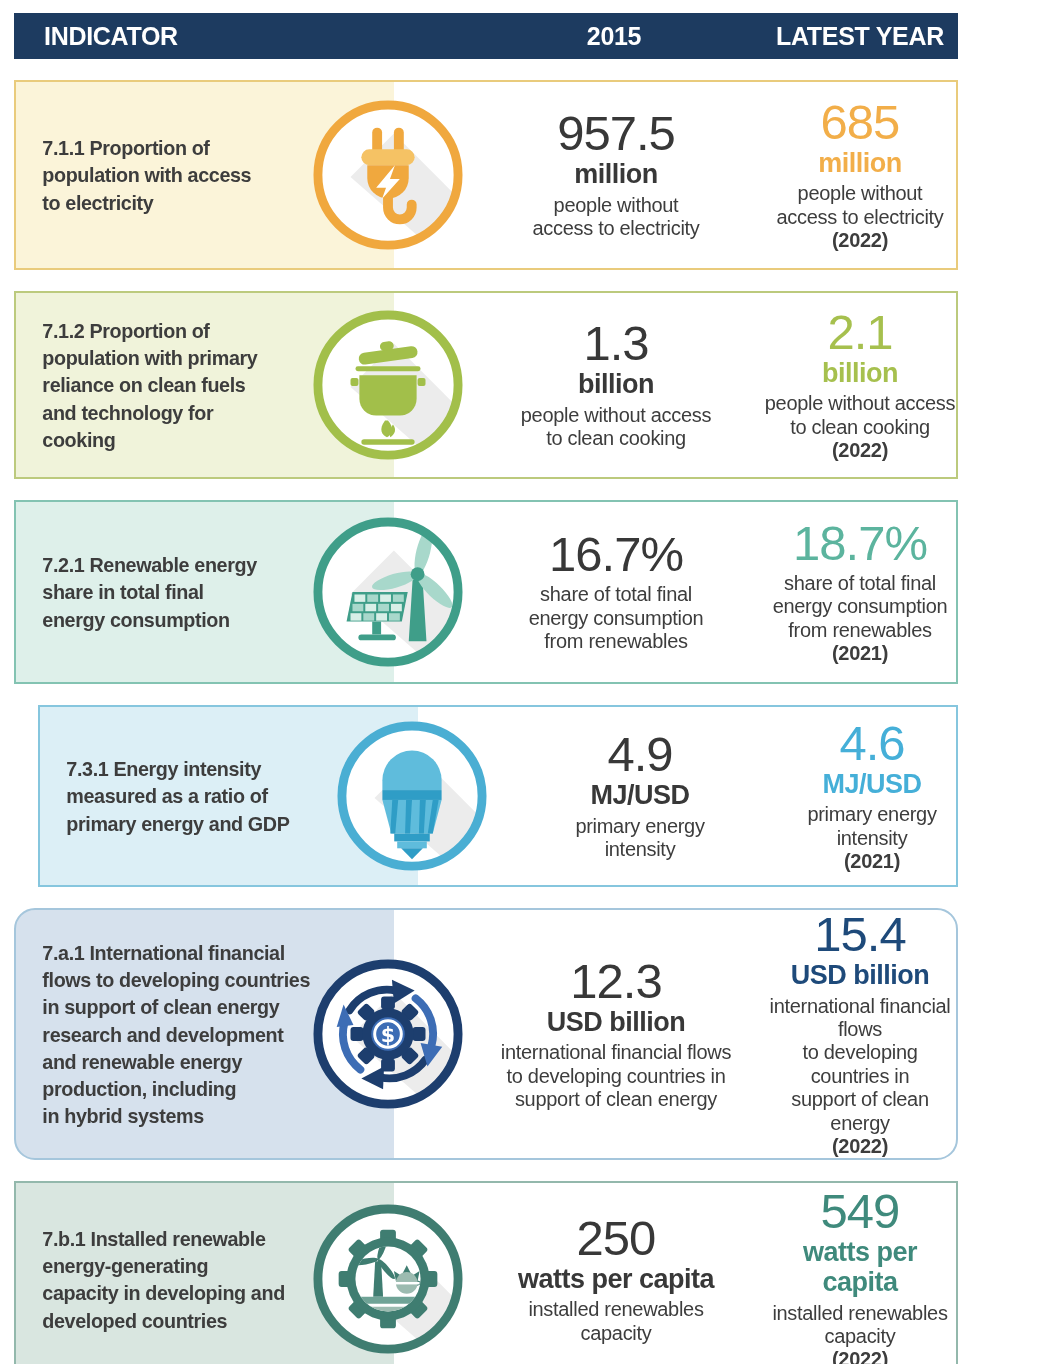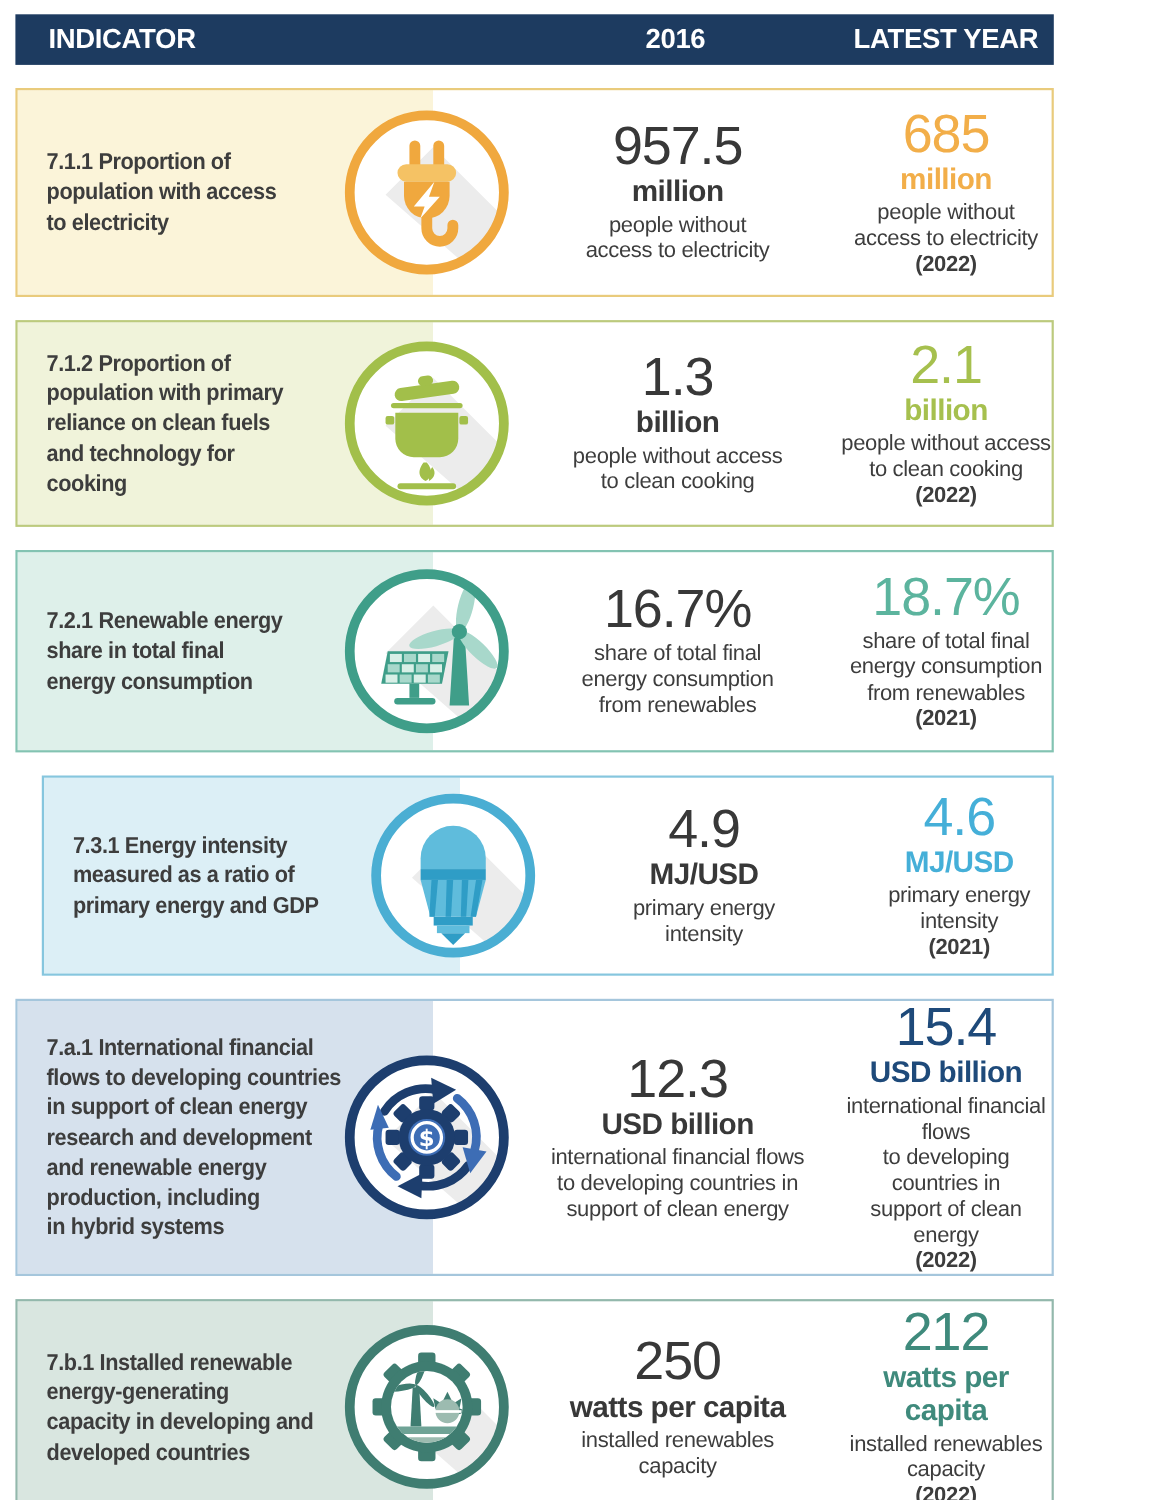--- a/index.html
+++ b/index.html
@@ -9,21 +9,21 @@
   .h-ind{grid-column:1;color:#fff;font-size:25px;font-weight:700;padding-left:30px;letter-spacing:-0.3px;}
   .h-2015{grid-column:3;color:#fff;font-size:25px;font-weight:700;text-align:center;letter-spacing:-0.3px;}
   .h-latest{grid-column:4;color:#fff;font-size:25px;font-weight:700;text-align:center;letter-spacing:-0.3px;}
   .row{display:grid;grid-template-columns:292px 160px 296px 1fr;border:2px solid var(--border);
     background:linear-gradient(90deg,var(--tint) 0 378px,#ffffff 378px);margin-bottom:21px;box-sizing:border-box;}
   .row:last-child{margin-bottom:16px;}
   .rows .row:nth-child(1){min-height:190px;}
   .rows .row:nth-child(2){min-height:188px;}
   .rows .row:nth-child(3){min-height:184px;}
   .rows .row:nth-child(4){min-height:182px;margin-left:24px;}
-  .rows .row:nth-child(5){min-height:222px;}
+  .rows .row:nth-child(5){min-height:222px;border-radius:21px;}
   .rows .row:nth-child(6){min-height:196px;}
   .cell{display:flex;align-items:center;justify-content:center;}
   .ind{justify-content:flex-start;}
   .ind-text{margin:0;padding-left:28px;font-size:21px;font-weight:700;color:#3d3d3d;line-height:1.3;
     white-space:pre;letter-spacing:-0.4px;transform:scaleX(0.94);transform-origin:left center;}
   .icon-cell{position:relative;}
   .icon-wrap{display:block;width:150px;height:150px;}
   .val{flex-direction:column;text-align:center;}
   .value{font-size:49px;font-weight:400;color:#383838;line-height:1;letter-spacing:-1px;}
   .unit{font-size:27px;font-weight:700;color:#383838;line-height:1.1;margin-top:2px;letter-spacing:-0.5px;}
@@ -32,21 +32,21 @@
   .year{margin-top:0;font-weight:bold;}
   .year:empty{display:none;}
   .latest .value,.latest .unit{color:var(--accent);}
 </style>
 </head>
 <body>
 
 <div class="container">
   <div class="header">
     <div class="h-ind">INDICATOR</div>
-    <div class="h-2015">2016</div>
+    <div class="h-2015">2015</div>
     <div class="h-latest">LATEST YEAR</div>
   </div>
   <div class="rows" id="rows">
   <div class="row" style="--tint: #fbf4d9; --border: #e9cb7c; --accent: #f2ae49;">
     <div class="cell ind">
       <p class="ind-text">7.1.1 Proportion of
 population with access
 to electricity</p>
     </div>
     <div class="cell icon-cell">
@@ -363,21 +363,21 @@
   <circle cx="76" cy="76" r="71" fill="none" stroke="#3f7d71" stroke-width="9"></circle>
             </svg></span>
     </div>
     <div class="cell val v2015">
       <div class="value">250</div>
       <div class="unit">watts per capita</div>
       <div class="desc">installed renewables
 capacity</div>
     </div>
     <div class="cell val latest">
-      <div class="value">212</div>
+      <div class="value">549</div>
       <div class="unit">watts per capita</div>
       <div class="desc">installed renewables
 capacity</div>
       <div class="desc year">(2022)</div>
     </div>
   </div>
 </div>
 </div>
 
 </body></html>

